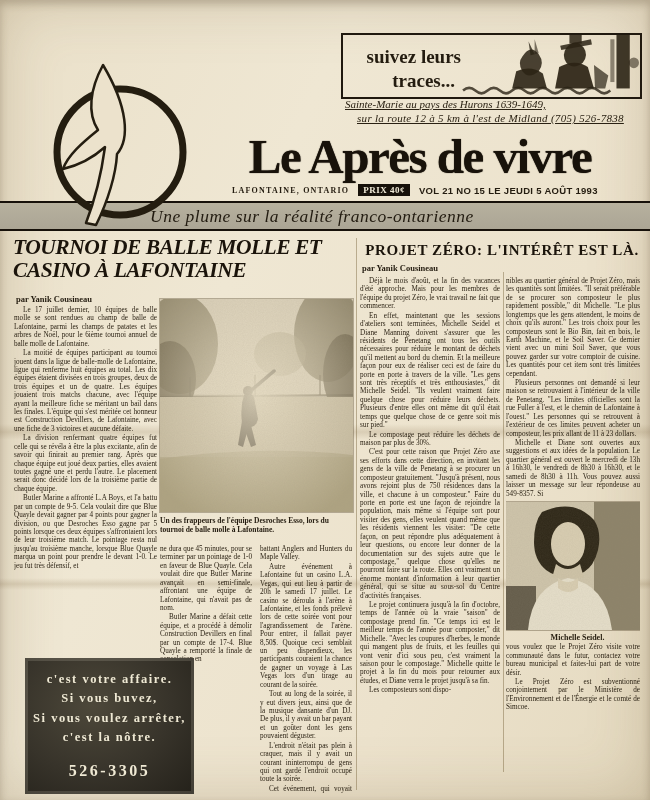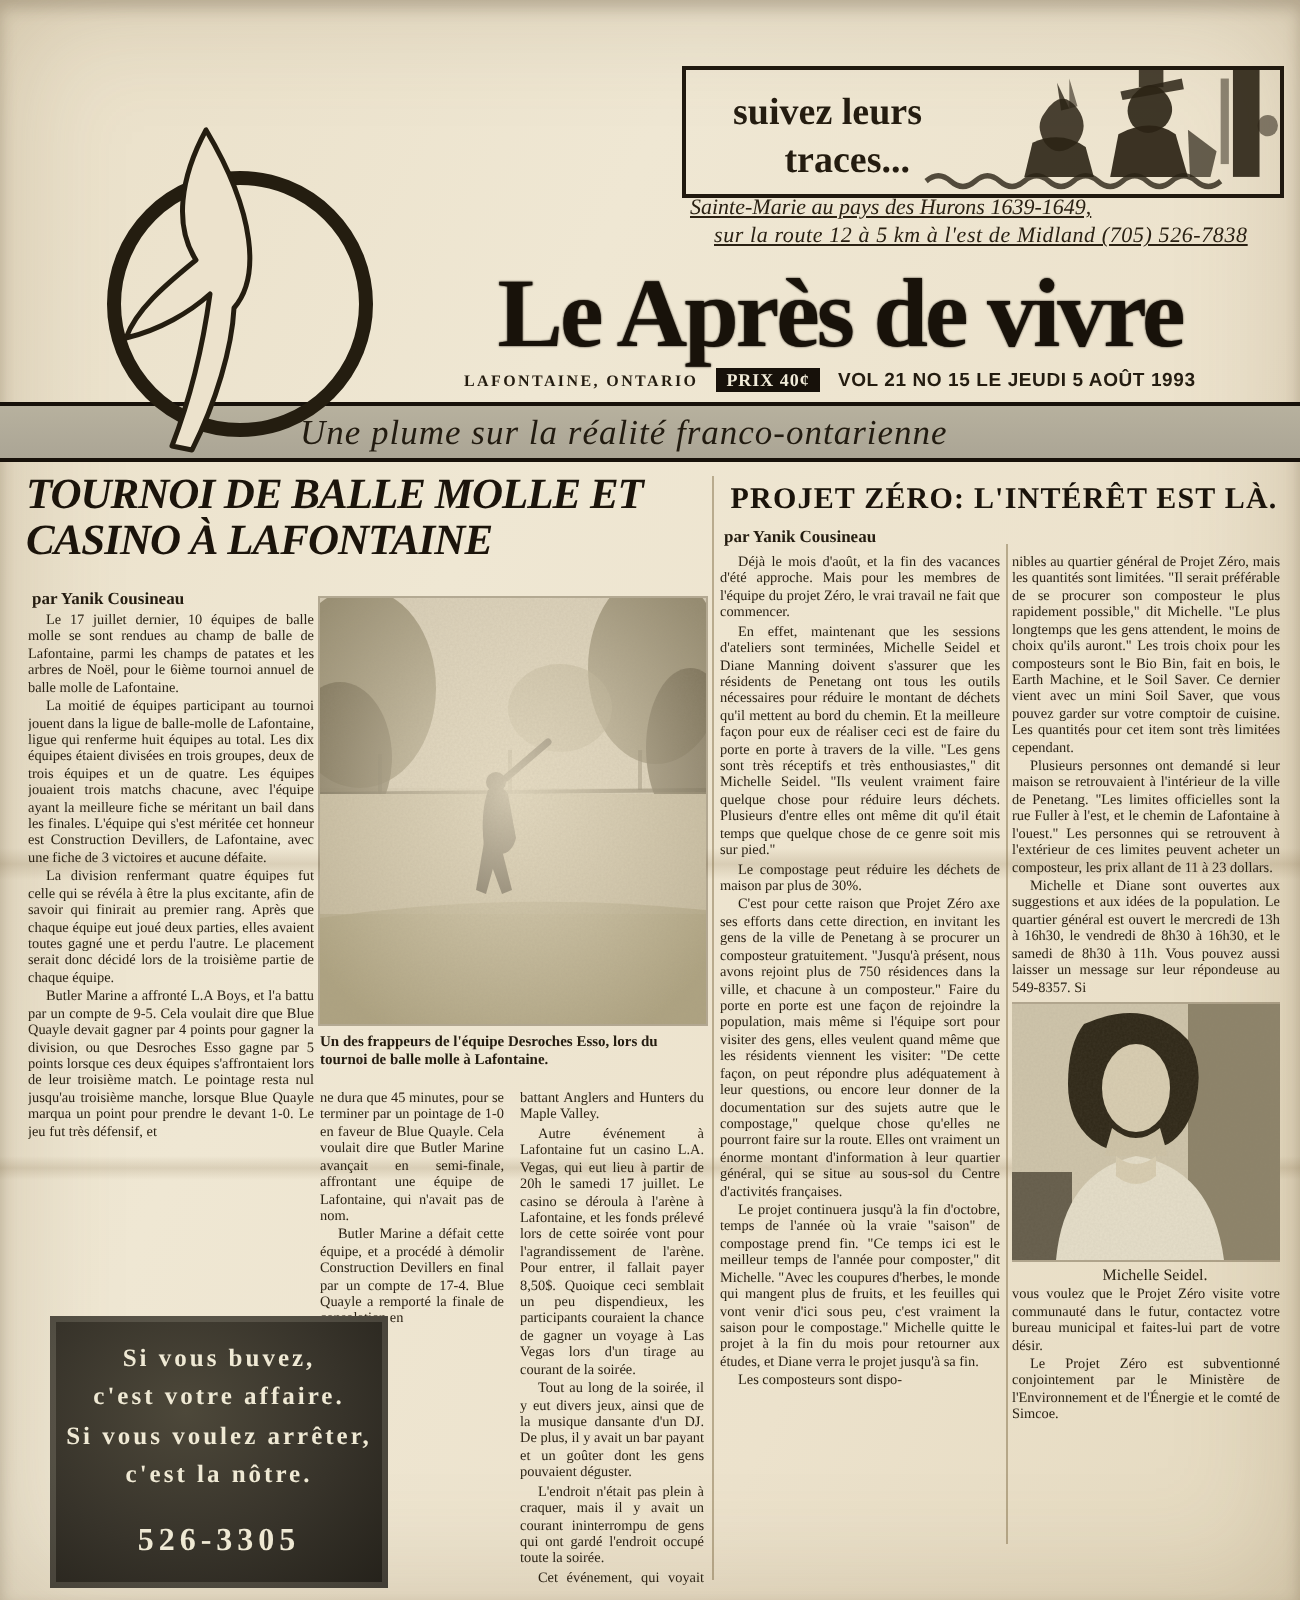--- a/index.html
+++ b/index.html
@@ -67,21 +67,21 @@
   .ad-phone{margin-top:14px;font-size:16px;font-weight:bold;letter-spacing:2.5px;}
   
   .vrule{position:absolute;width:1px;background:rgba(120,100,60,.45);}
   .headline-right{position:absolute;left:361px;top:242px;width:282px;
     font-weight:bold;font-size:15px;letter-spacing:.6px;color:#1b140b;text-align:center;}
   .byline-right{position:absolute;left:362px;top:263px;}
   .col-rightA{left:360px;top:277px;width:140px;height:514px;}
   .col-rightB{left:506px;top:277px;width:134px;height:516px;}
   .photo-portrait{width:134px;height:128px;margin:4px 0 3px 0;display:block;
     box-shadow:0 0 0 1px rgba(70,55,30,.35);}
-  .caption-portrait{text-align:center;font-weight:normal;font-size:8px;
+  .caption-portrait{text-align:center;font-weight:bold;font-size:8px;
     margin:0 0 3px 0;text-indent:0;}
 </style>
 </head>
 <body>
 
 <div id="page">
 
   <div class="scan-band" style="top:424px;height:16px;"></div>
   <div class="scan-band" style="top:578px;height:12px;"></div>
 
@@ -190,22 +190,22 @@
   <div class="col col-midB no-indent-first">
       <p>battant Anglers and Hunters du Maple Valley.</p>
       <p>Autre événement à Lafontaine fut un casino L.A. Vegas, qui eut lieu à partir de 20h le samedi 17 juillet.  Le casino se déroula à l'arène à Lafontaine, et les fonds prélevé lors de cette soirée vont pour l'agrandissement de l'arène.  Pour entrer, il fallait payer 8,50$.  Quoique ceci semblait un peu dispendieux, les participants couraient la chance de gagner un voyage à Las Vegas lors d'un tirage au courant de la soirée.</p>
       <p>Tout au long de la soirée, il y eut divers jeux, ainsi que de la musique dansante d'un DJ.  De plus, il y avait un bar payant et un goûter dont les gens pouvaient déguster.</p>
       <p>L'endroit n'était pas plein à craquer, mais il y avait un courant ininterrompu de gens qui ont gardé l'endroit occupé toute la soirée.</p>
       <p>Cet événement, qui voyait sa troisième édition, sera, on l'espère, de retour l'année prochaine.</p>
     </div>
 
   <div class="ad-bottom">
     <div class="ad-lines">
+        <p>c'est votre affaire.</p>
         <p>Si vous buvez,</p>
-        <p>c'est votre affaire.</p>
         <p>Si vous voulez arrêter,</p>
         <p>c'est la nôtre.</p>
       </div>
     <div class="ad-phone">526-3305</div>
   </div>
 
   <div class="vrule" style="left:356px;top:238px;height:552px;"></div>
   <div class="vrule" style="left:503px;top:272px;height:500px;"></div>
 
   <div class="headline-right">PROJET ZÉRO: L'INTÉRÊT EST LÀ.</div>

